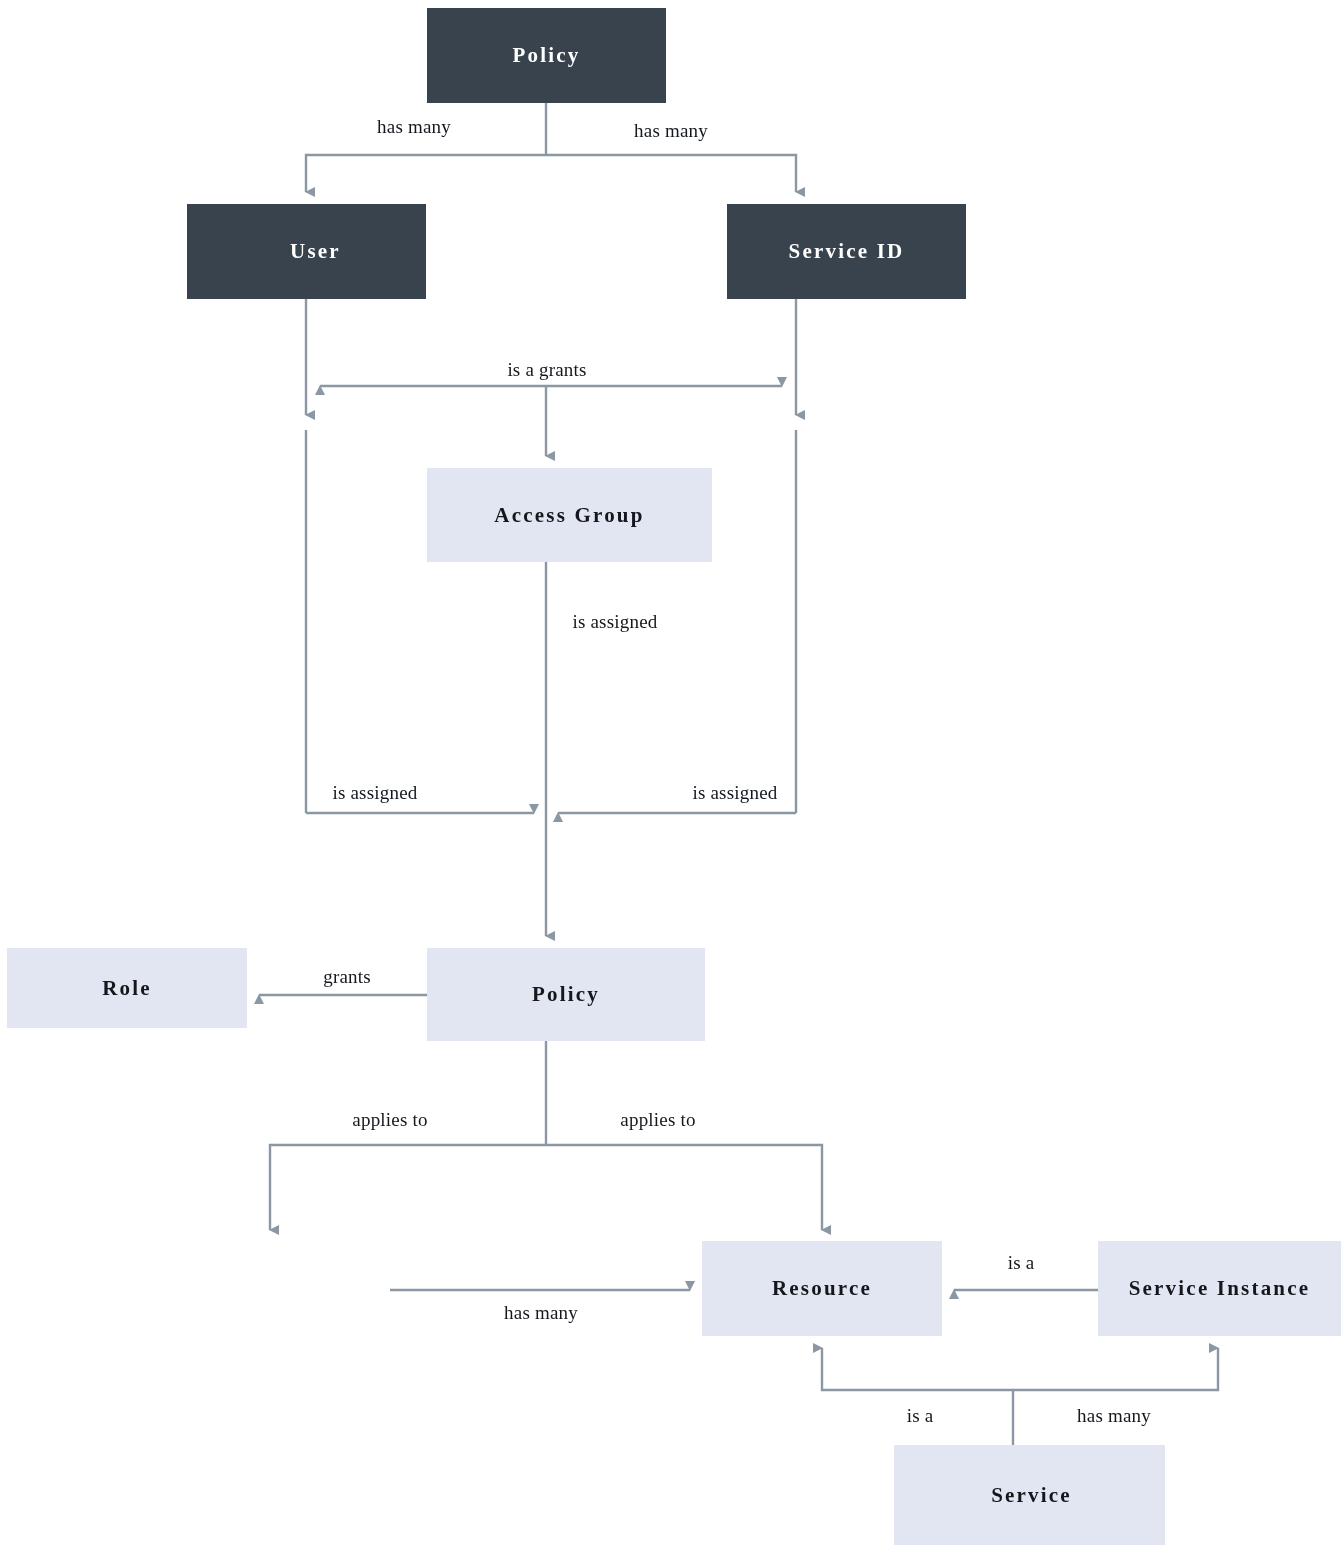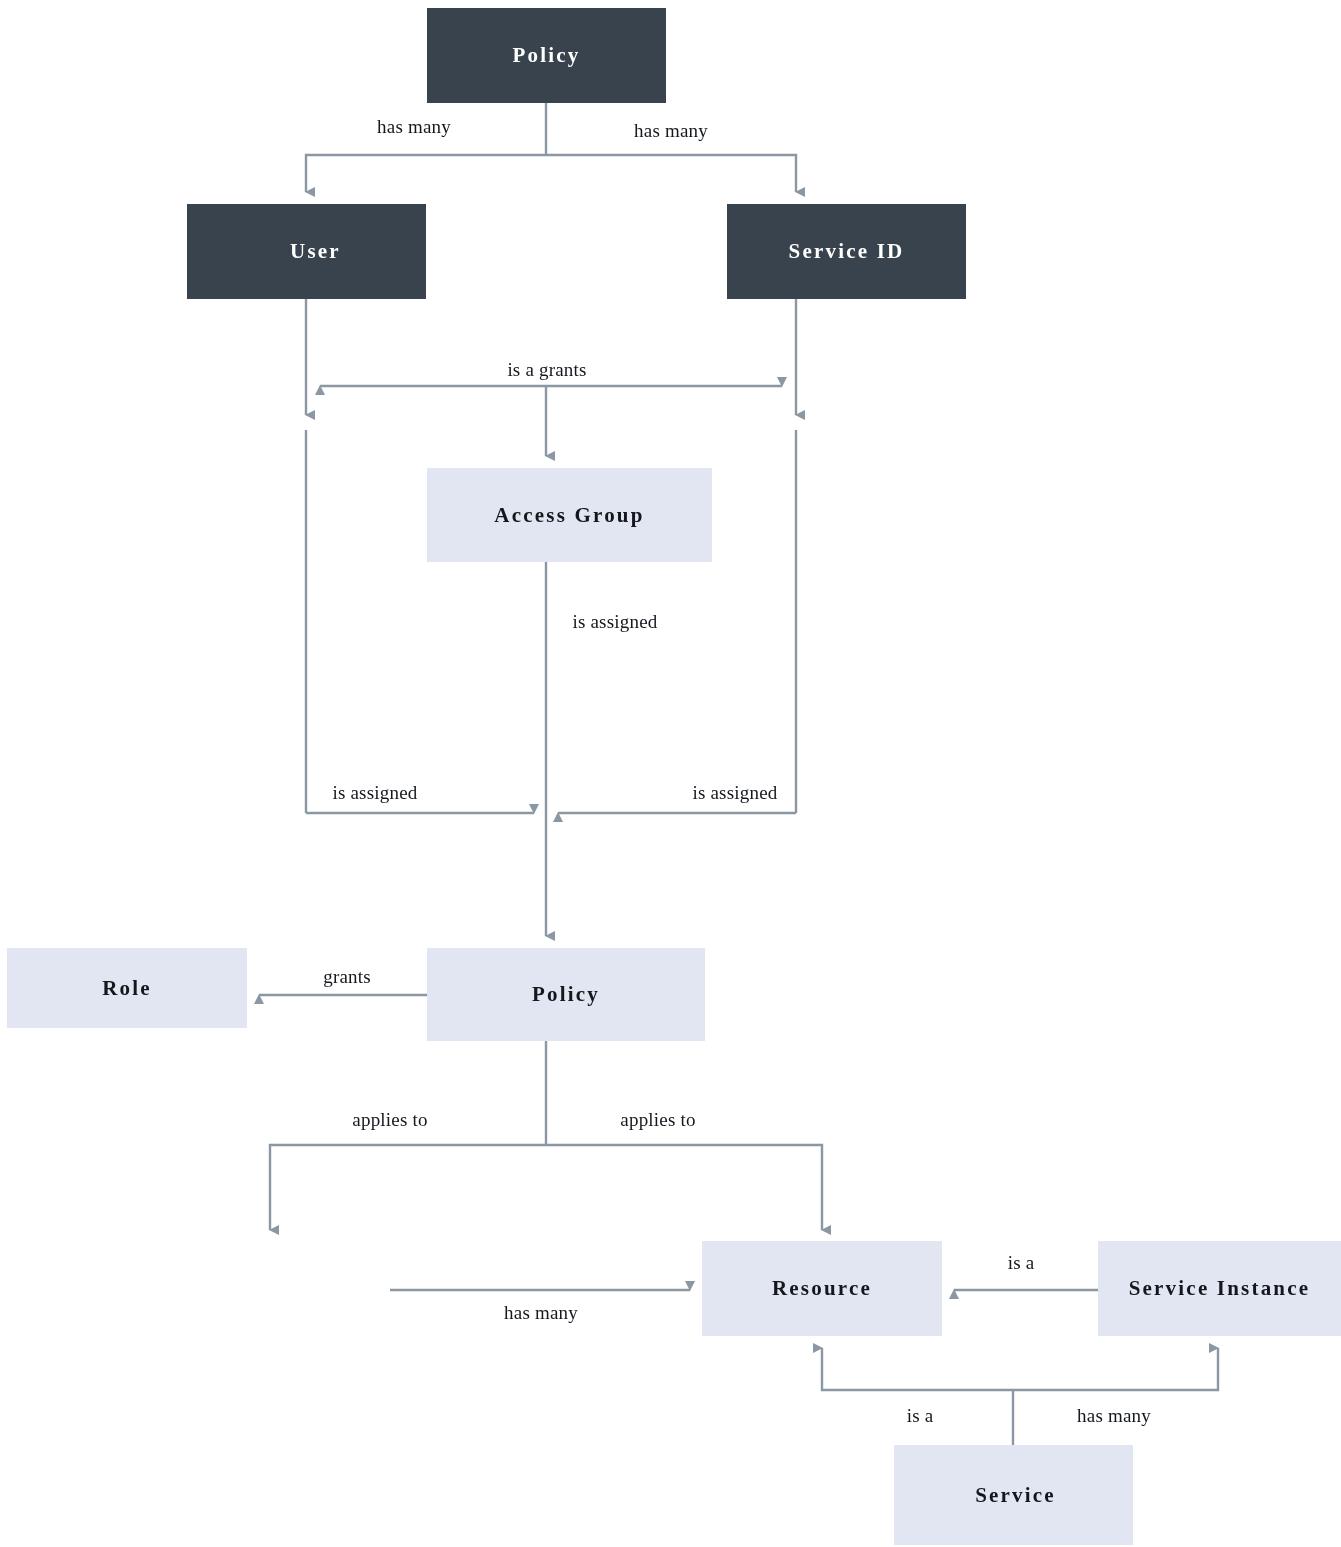--- a/index.html
+++ b/index.html
@@ -147,21 +147,21 @@
 
 
   <div class="node light" style="left:1098px; top:1241px; width:243px; height:95px;">
     <span>Service Instance</span>
   </div>
 
   <div class="node light" style="left:702px; top:1241px; width:240px; height:95px;">
     <span>Resource</span>
   </div>
 
-  <div class="node light" style="left:894px; top:1445px; width:239px; height:100px;padding-left:10px;">
+  <div class="node light" style="left:894px; top:1445px; width:271px; height:100px;padding-left:10px;">
     <span>Service</span>
   </div>
 
   <div class="edge-label center" style="left:414px; top:116px;">has many</div>
 
   <div class="edge-label center" style="left:671px; top:120px;">has many</div>
 
   <div class="edge-label center" style="left:547px; top:359px;">is a grants</div>
 
   <div class="edge-label center" style="left:615px; top:611px;">is assigned</div>

